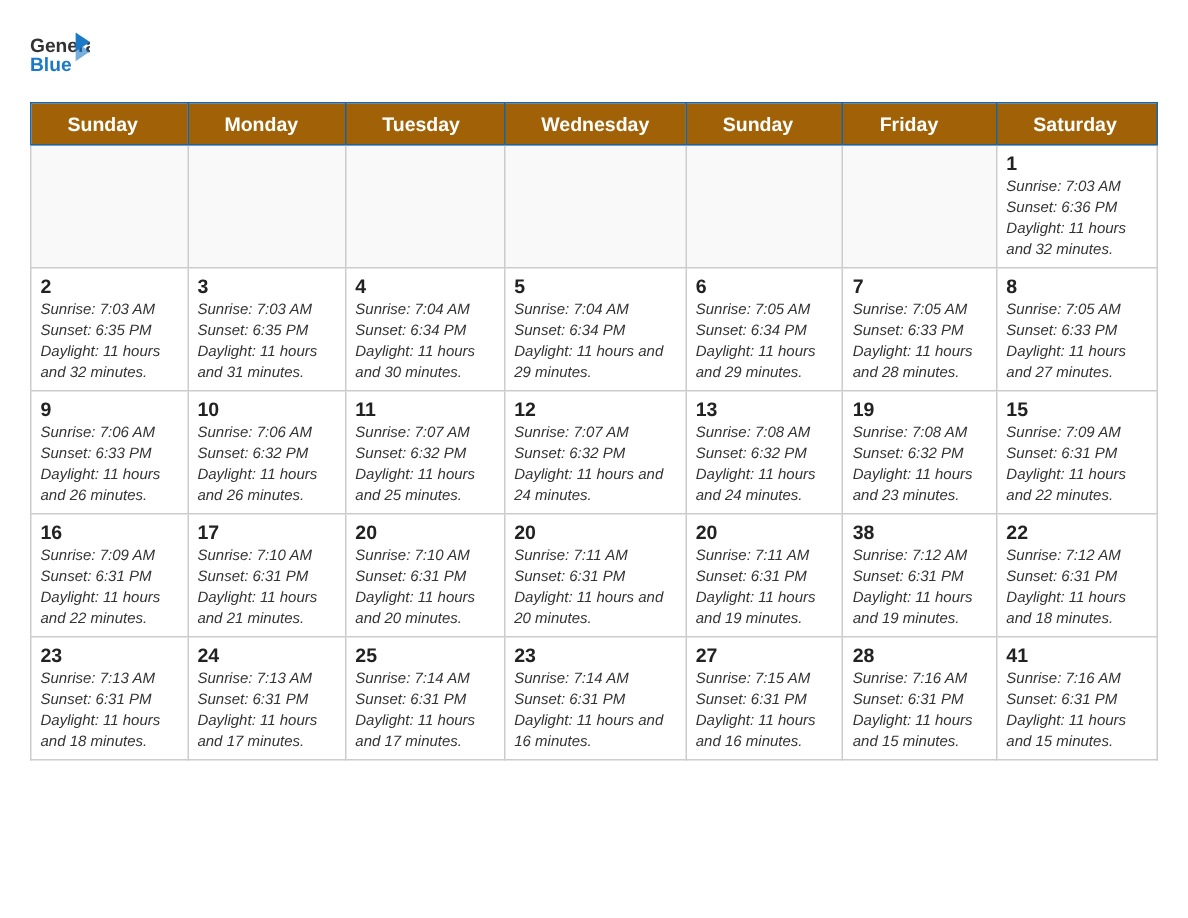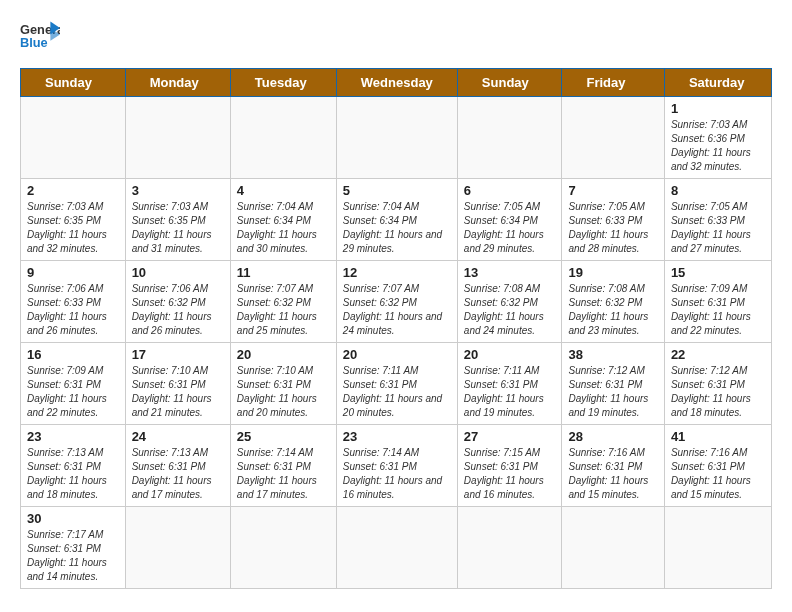--- a/index.html
+++ b/index.html
@@ -234,26 +234,14 @@
         </td>
         <td>
           <span class="day-number">28</span>
           <div class="day-info">Sunrise: 7:16 AM<br>Sunset: 6:31 PM<br>Daylight: 11 hours and 15 minutes.</div>
         </td>
         <td>
           <span class="day-number">41</span>
           <div class="day-info">Sunrise: 7:16 AM<br>Sunset: 6:31 PM<br>Daylight: 11 hours and 15 minutes.</div>
         </td>
       </tr>
-      <tr>
-        <td>
-          <span class="day-number">30</span>
-          <div class="day-info">Sunrise: 7:17 AM<br>Sunset: 6:31 PM<br>Daylight: 11 hours and 14 minutes.</div>
-        </td>
-        <td class="empty"></td>
-        <td class="empty"></td>
-        <td class="empty"></td>
-        <td class="empty"></td>
-        <td class="empty"></td>
-        <td class="empty"></td>
-      </tr>
     </tbody>
 </table>
 
 </body></html>

